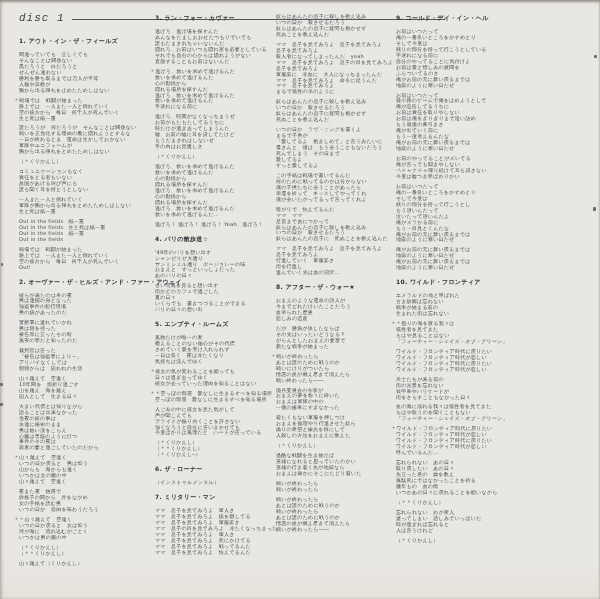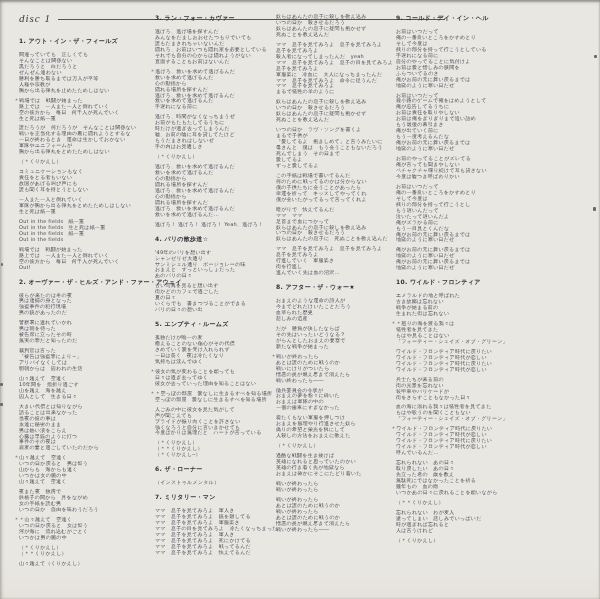--- a/index.html
+++ b/index.html
@@ -7,21 +7,21 @@
     width:600px;height:599px;position:relative;overflow:hidden;
     background:#e9e7e2;
     font-family:"DejaVu Sans","Liberation Sans",sans-serif;
   }
   .page{
     position:absolute;inset:0;
     background:linear-gradient(180deg,#dedbd5 0px,#e9e7e2 6px,#e9e7e2 560px,#e5e2dc 599px);
     box-shadow:inset 2px 0 3px rgba(120,115,105,.35), inset -1px 0 2px rgba(120,115,105,.2), inset 0 2px 2px rgba(90,88,82,.45);
   }
   .disc-row{position:absolute;left:19px;top:12px;width:426px;display:flex;align-items:center;gap:7px;}
-  .disc-label{font-family:Liberation Serif, serif;font-style:italic;font-size:11px;color:#3a3a42;letter-spacing:1px;}
+  .disc-label{font-family:Liberation Mono, monospace;font-style:italic;font-size:11px;color:#3a3a42;letter-spacing:1px;}
   .disc-rule{flex:1;border-top:1px solid #55555c;margin-top:3px;}
   .col{position:absolute;color:#474752;}
   .col0{left:19px;top:37px;width:133px;}
   .col1{left:155px;top:14px;width:119px;}
   .col2{left:276px;top:14px;width:119px;}
   .col3{left:396px;top:14px;width:170px;}
   .song-title{font-size:6px;font-weight:bold;color:#2e2e37;letter-spacing:.3px;white-space:nowrap;margin:7px 0 6px 0;}
   .col .song-title:first-child{margin-top:0;}
   .stanza{margin:0 0 4px 0;}
   .line{font-size:5px;line-height:5.95px;letter-spacing:.25px;white-space:nowrap;}

